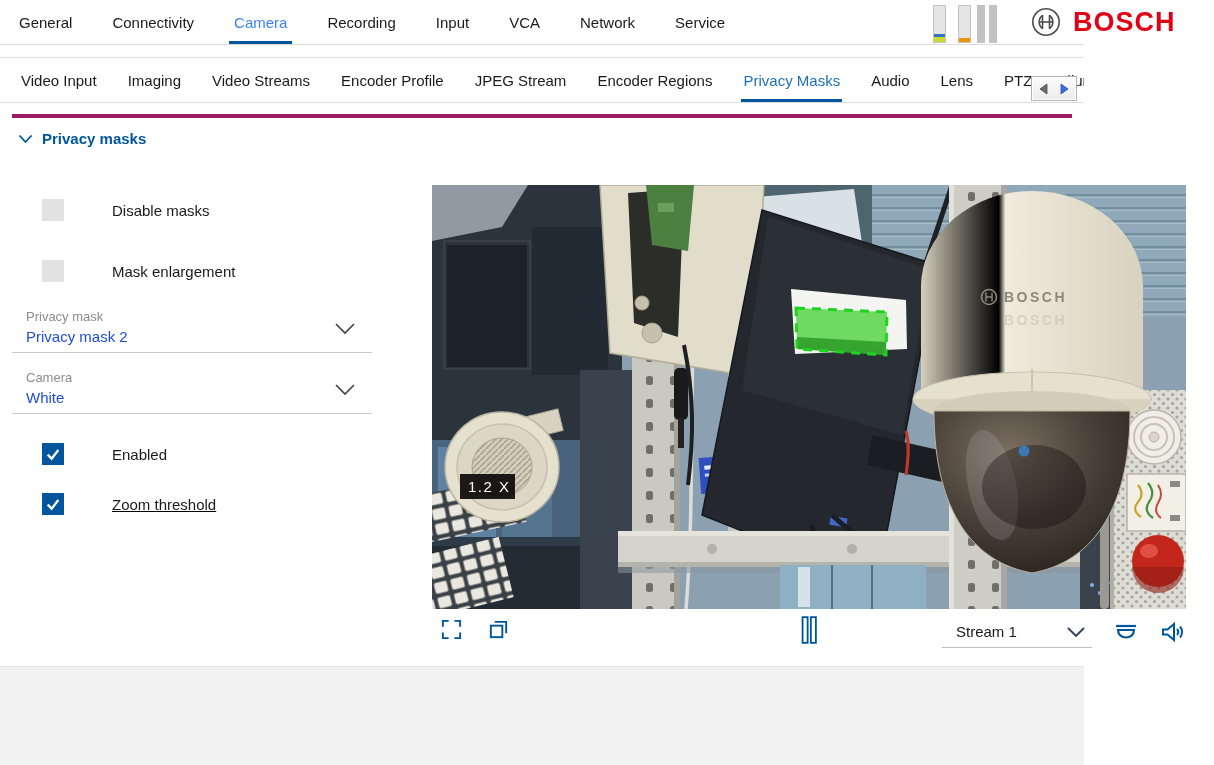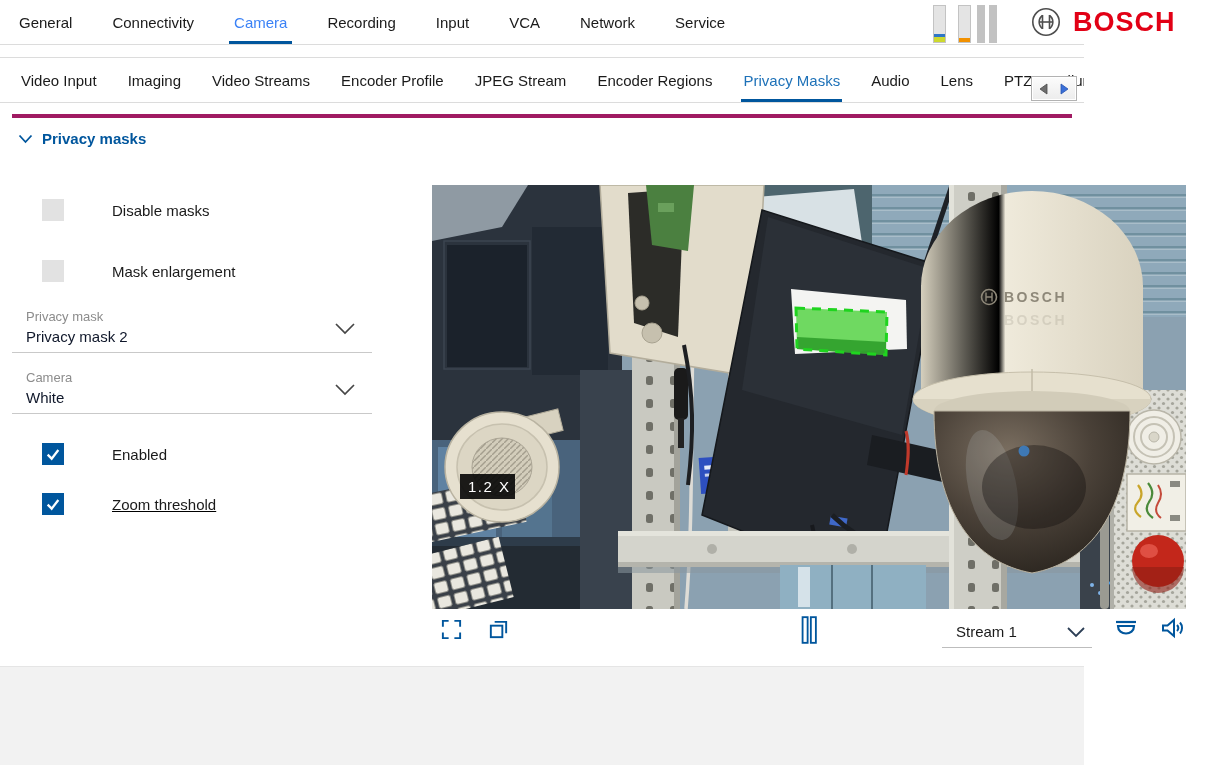--- a/index.html
+++ b/index.html
@@ -40,30 +40,30 @@
 
   .cbrow{position:absolute;left:42px;display:flex;align-items:center;cursor:pointer;gap:27px;}
   .cb{width:22px;height:22px;flex:0 0 22px;display:flex;align-items:center;justify-content:center;}
   .cb.off{background:#e2e2e2;}
   .cb.on{background:#00569d;}
   .cbrow .lbl{margin-left:21px;font-size:15px;color:#1a1a1a;}
   .row1{top:81px;} .row2{top:142px;} .row3{top:325px;} .row4{top:375px;text-decoration:underline;}
 
   .field{position:absolute;left:12px;width:360px;height:45px;border-bottom:1px solid #c9c9c9;box-sizing:border-box;padding-left:14px;cursor:pointer;}
   .field .flabel{font-size:13px;color:#8c8c8c;padding-top:1px;}
-  .field .fvalue{font-size:15px;color:#0f172a;margin-top:4px;}
+  .field .fvalue{font-size:15px;color:#1d4ed8;margin-top:4px;}
   .field .chev{position:absolute;right:16px;top:13px;}
   .f1{top:190px;} .f2{top:251px;}
 
   
   .videowrap{position:absolute;left:432px;top:67px;width:754px;height:424px;background:#7e93a4;overflow:hidden;}
   .controls{position:absolute;left:432px;top:496px;width:754px;height:42px;}
   .ctl-left{position:absolute;left:8px;top:4px;display:flex;gap:24px;align-items:center;}
   .ctl-center{position:absolute;left:50%;transform:translateX(-50%);top:0;}
-  .ctl-right{position:absolute;right:0;top:2px;display:flex;align-items:flex-start;gap:20px;}
+  .ctl-right{position:absolute;right:0;top:2px;display:flex;align-items:center;gap:20px;}
   .streamsel{width:150px;height:32px;border-bottom:1px solid #bdbdbd;display:flex;align-items:center;justify-content:space-between;padding:0 6px 0 14px;box-sizing:border-box;cursor:pointer;}
   .streamsel .sval{font-size:15px;color:#1a1a1a;}
   .icbtn{display:flex;align-items:center;justify-content:center;cursor:pointer;}
 </style>
 </head>
 <body>
 
 <div class="page">
 
   <div class="topnav">

